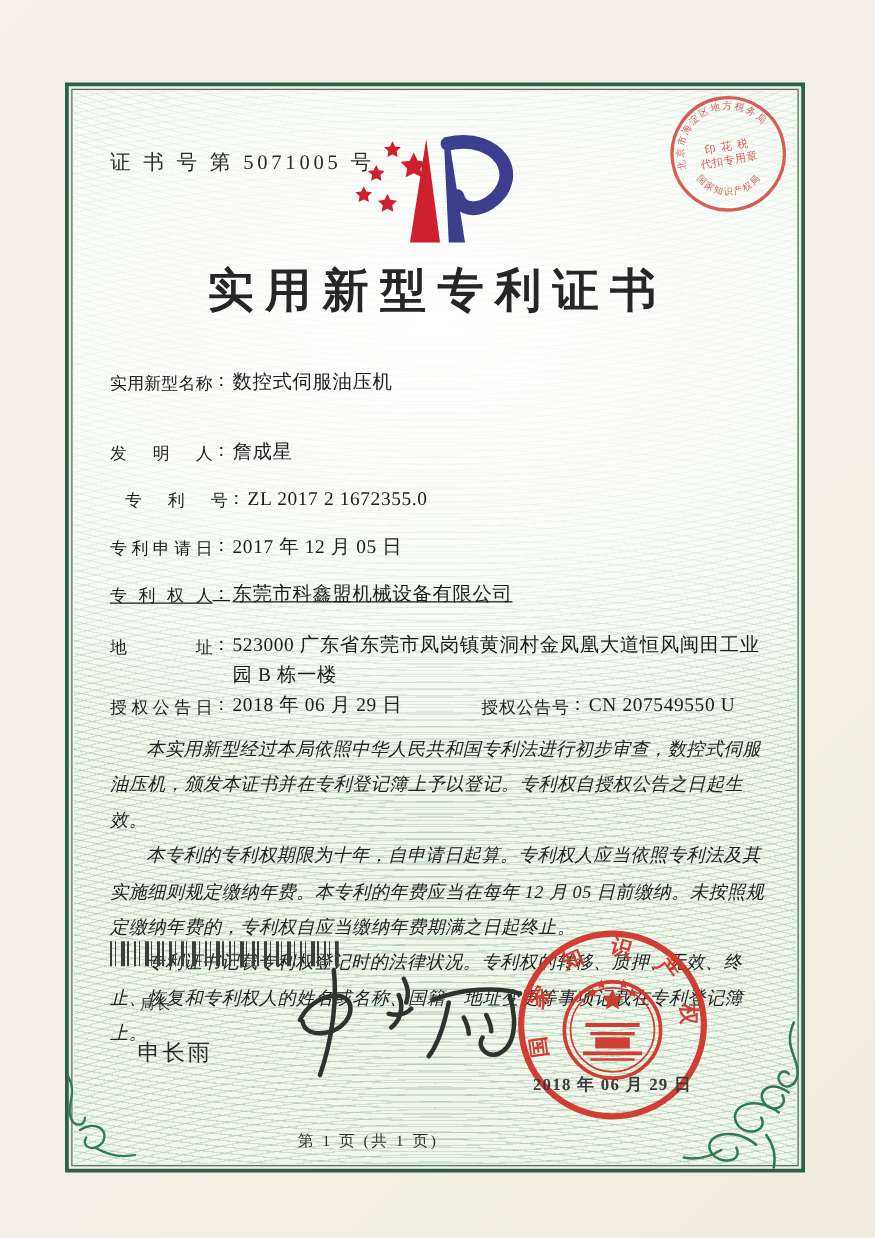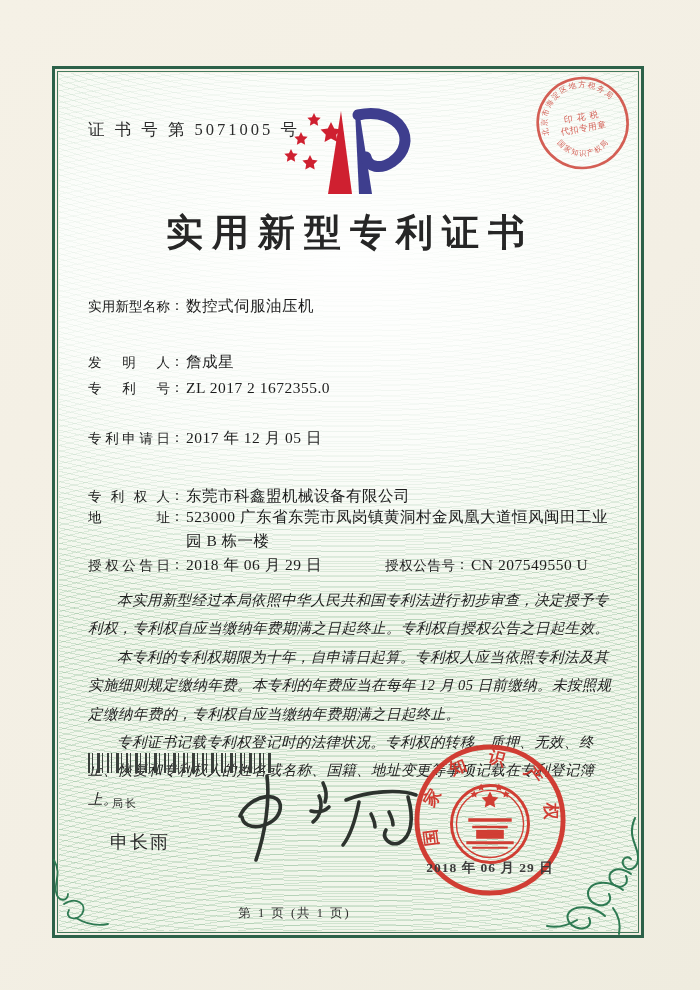--- a/index.html
+++ b/index.html
@@ -37,23 +37,23 @@
 
   
   .frow { position:absolute; left:88px; width:526px; display:flex;
     font-size:15.5px; color:#1c1c1c; line-height:24px; }
   .flabel { width:82px; font-size:13.5px; text-align:justify; text-align-last:justify;
     letter-spacing:0; flex:none; padding-top:1px; }
   .fcolon { flex:none; width:16px; font-size:14px; }
   .fvalue { flex:1; letter-spacing:0.5px; }
   .row-name     { top:294px; }
   .row-inventor { top:350px;justify-content:space-between; }
-  .row-patno    { top:376px; }
+  .row-patno    { top:388px;margin-left:12px; }
   .row-appdate  { top:426px; }
-  .row-patentee { top:484px; }
+  .row-patentee { top:464px;text-decoration:underline; }
   .row-address  { top:505px; }
   .row-grant    { top:553px; }
   .grant-right { position:absolute; left:297px; top:0; display:flex; }
   .grant-right .flabel { width:70px; }
 
   
   .body-text { position:absolute; left:88px; top:586px; width:527px;
     font-size:14.5px; line-height:28.4px; font-style:italic; color:#222;
     letter-spacing:0.4px; }
   .body-text p { text-indent:2em; }
@@ -155,21 +155,21 @@
         <span class="fcolon">：</span>
         <span class="fvalue">2018 年 06 月 29 日</span>
       <div class="grant-right">
         <span class="flabel">授权公告号</span>
           <span class="fcolon">：</span>
           <span class="fvalue">CN 207549550 U</span>
       </div>
     </div>
 
     <div class="body-text">
-      <p>本实用新型经过本局依照中华人民共和国专利法进行初步审查，决定授予专利权，专利权自应当缴纳年费期满之日起终止。专利权自授权公告之日起生效。</p>
+      <p>本实用新型经过本局依照中华人民共和国专利法进行初步审查，数控式伺服油压机，颁发本证书并在专利登记簿上予以登记。专利权自授权公告之日起生效。</p>
       <p>本专利的专利权期限为十年，自申请日起算。专利权人应当依照专利法及其实施细则规定缴纳年费。本专利的年费应当在每年 12 月 05 日前缴纳。未按照规定缴纳年费的，专利权自应当缴纳年费期满之日起终止。</p>
       <p>专利证书记载专利权登记时的法律状况。专利权的转移、质押、无效、终止、恢复和专利权人的姓名或名称、国籍、地址变更等事项记载在专利登记簿上。</p>
     </div>
 
     <div class="barcode"></div>
 
     <div class="sig-title">局长</div>
     <div class="sig-name">申长雨</div>
     <div class="sig-script">
       <svg width="218" height="98" viewBox="0 0 218 98">

